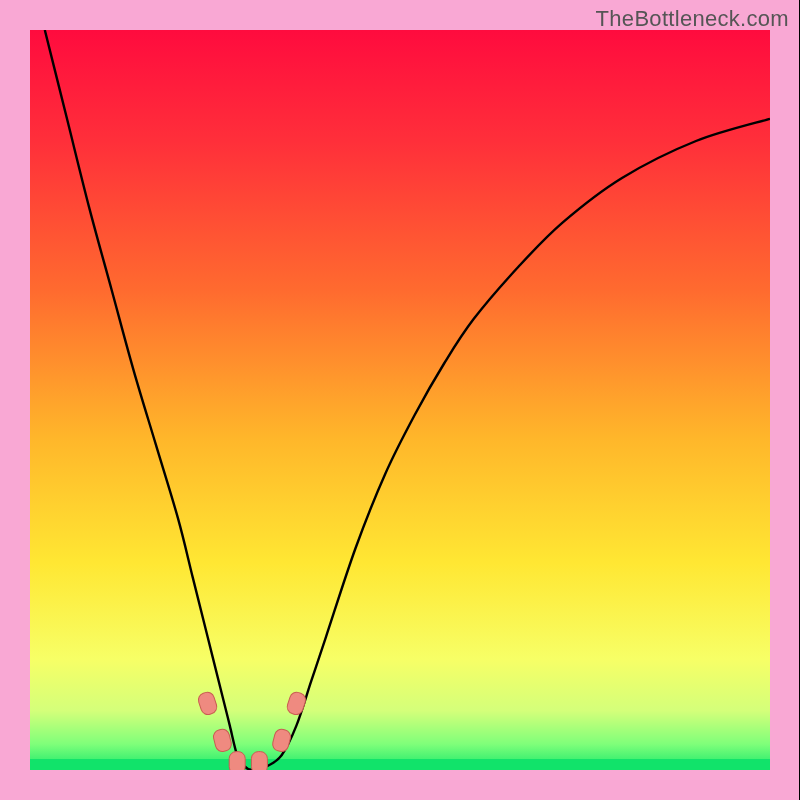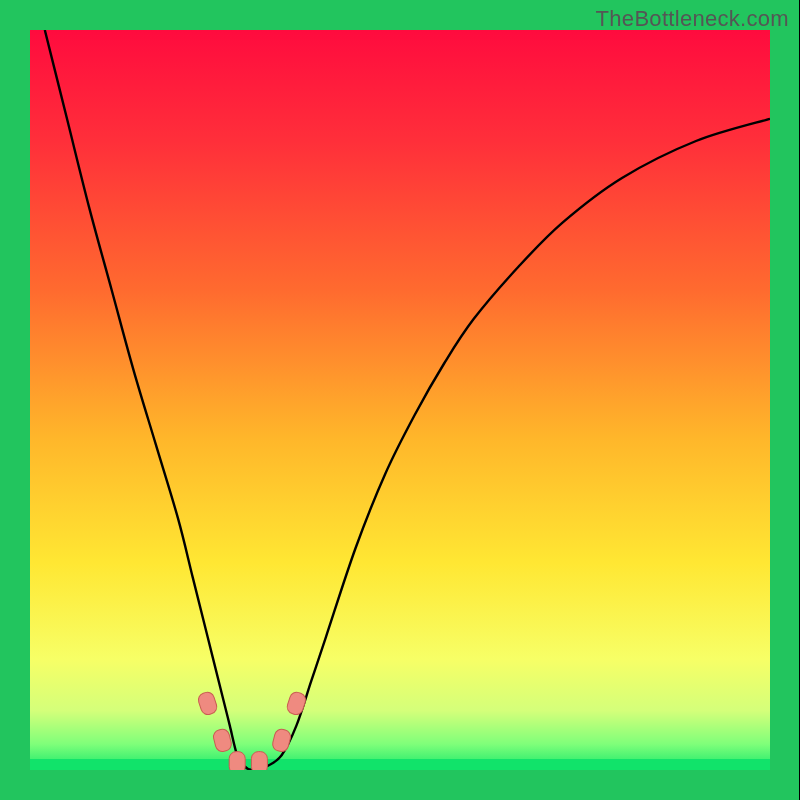--- a/index.html
+++ b/index.html
@@ -8,21 +8,21 @@
     width: 800px;
     height: 800px;
     background: #000;
     font-family: Arial, Helvetica, sans-serif;
     overflow: hidden;
   }
   .frame {
     position: relative;
     width: 799px;
     height: 800px;
-    background: #22c55e;
+    background: #f9a8d4;
   }
   .watermark {
     position: absolute;
     top: 6px;
     right: 10px;
     color: #555;
     font-size: 22px;
     font-weight: 500;
     letter-spacing: 0.3px;
     z-index: 5;

